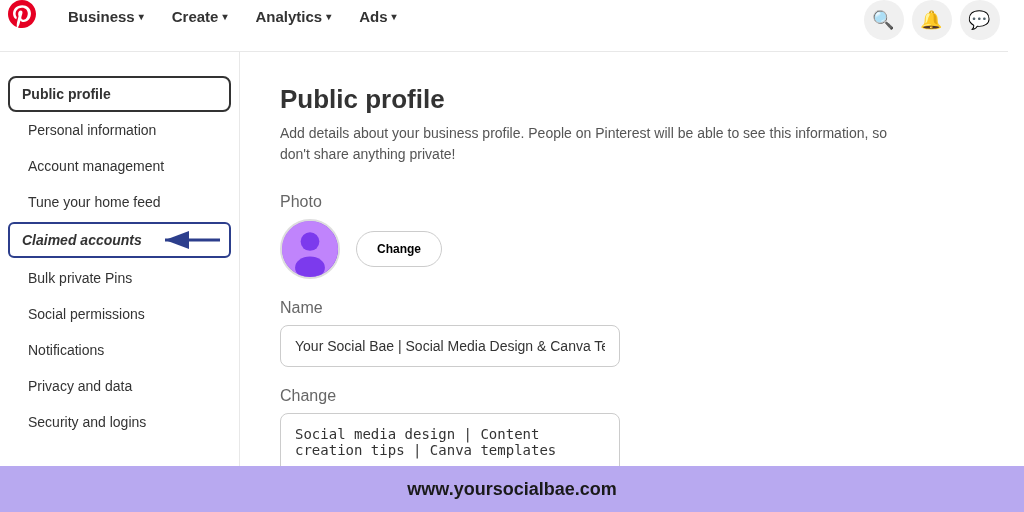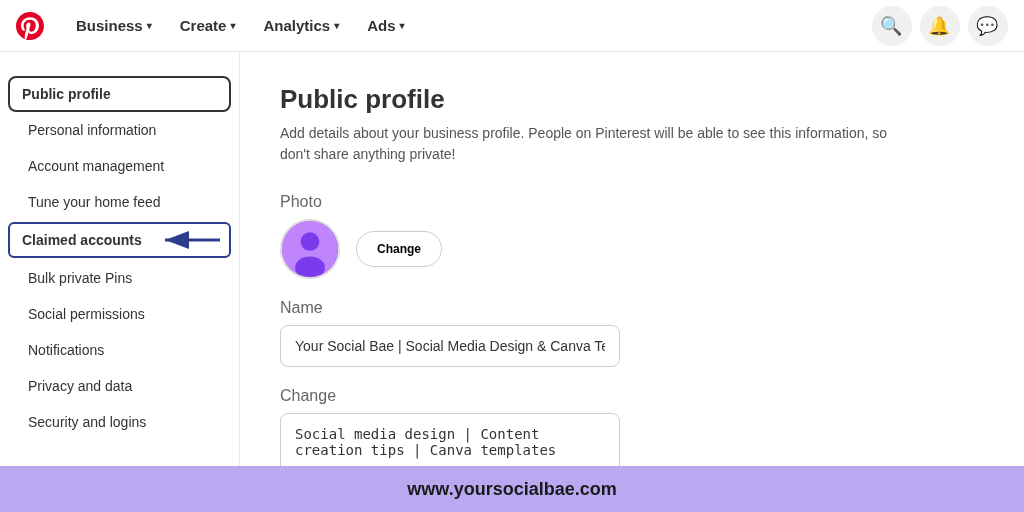--- a/index.html
+++ b/index.html
@@ -1,22 +1,22 @@
 <!DOCTYPE html>
 <html><head>
   <meta charset="utf-8">
   <style>
     * { box-sizing: border-box; margin: 0; padding: 0; }
     body { font-family: -apple-system, BlinkMacSystemFont, 'Segoe UI', sans-serif; background: #fff; color: #333; font-size: 14px; }
 
     
     .topnav {
-      display: flex; align-items: center; padding: 0 16px; height: 52px;
+      display: flex; align-items: flex-start; padding: 0 8px; height: 52px;
       background: #fff; border-bottom: 1px solid #e8e8e8;
-      position: fixed; top: 0; left: 0; right: 0; z-index: 100;
+      position: fixed; top: 0; left: 0; right: 16px; z-index: 100;
     }
     .topnav-logo { display: flex; align-items: center; margin-right: 20px; }
     .topnav-logo svg { width: 28px; height: 28px; }
     .topnav-items { display: flex; align-items: center; gap: 4px; flex: 1; }
     .topnav-item {
       display: flex; align-items: center; gap: 4px; padding: 8px 12px;
       border-radius: 24px; cursor: pointer; font-weight: 600; font-size: 15px;
       color: #333;
     }
     .topnav-item .chevron { font-size: 10px; }
@@ -139,21 +139,21 @@
     </a>
     <a class="sidebar-item">
       <span>Personal information</span>
     </a>
     <a class="sidebar-item">
       <span>Account management</span>
     </a>
     <a class="sidebar-item">
       <span>Tune your home feed</span>
     </a>
-    <div style="position:relative;">
+    <div style="position:relative;font-style:italic;">
       <a class="sidebar-item" style="border:2px solid #2c3e8c; border-radius:6px; margin:2px 8px; padding:8px 12px; display:block; font-weight:600; background:#fff;">
         <span>Claimed accounts</span>
       </a>
 
       <div style="position:absolute; left:155px; top:50%; transform:translateY(-50%); display:flex; align-items:center; pointer-events:none;">
         <svg width="70" height="30" viewBox="0 0 70 30">
           <defs>
             <marker id="arrowhead" markerWidth="8" markerHeight="6" refX="8" refY="3" orient="auto">
               <polygon points="0 0, 8 3, 0 6" fill="#2c3e8c"></polygon>
             </marker>

